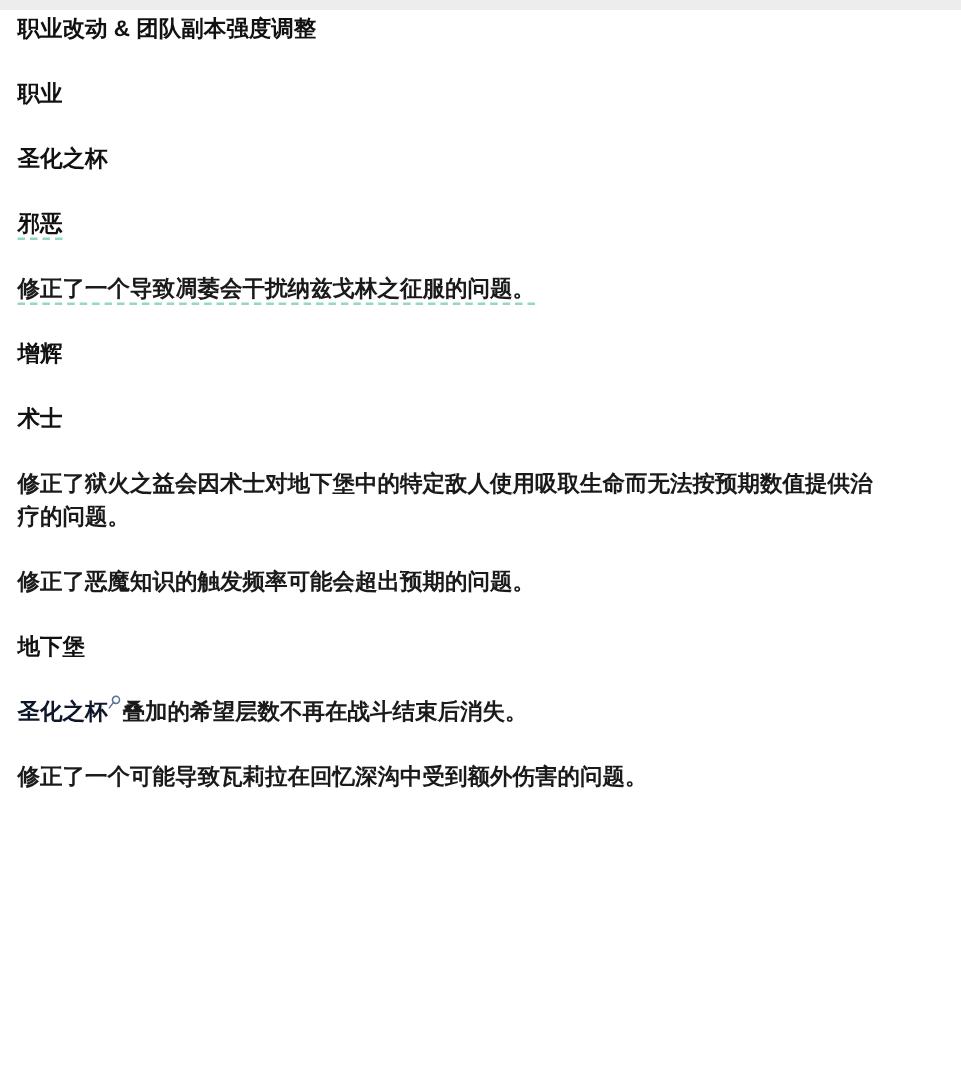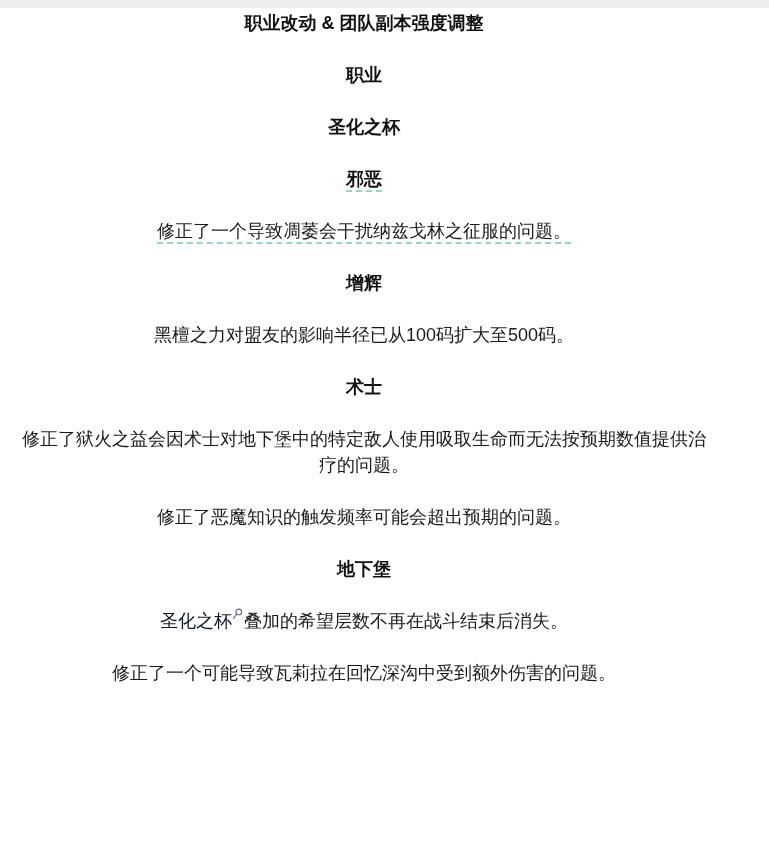--- a/index.html
+++ b/index.html
@@ -12,29 +12,29 @@
 
   .top-bar {
     width: 100%;
     height: 8px;
     background: #ededed;
   }
 
   .content {
     padding: 2px 55px 0 14px; 
     color: #1a1a1a;
-    text-align: center;
   }
 
   .block {
     font-size: 18px;
     line-height: 26px;
     margin: 0 0 26px 0;
     color: #1a1a1a;
     letter-spacing: 0;
+    font-weight: bold;
   }
 
   .heading {
     font-weight: 700;
     color: #111111;
   }
 
   .dashed-underline {
     text-decoration: underline;
     text-decoration-style: dashed;
@@ -83,23 +83,20 @@
 
   <div class="block">
     <span class="dashed-underline">修正了一个导致凋萎会干扰纳兹戈林之征服的问题。</span>
   </div>
 
 
   <div class="block heading">
     <span>增辉</span>
   </div>
 
-  <div class="block">
-    <span>黑檀之力对盟友的影响半径已从100码扩大至500码。</span>
-  </div>
 
   <div class="block heading">
     <span>术士</span>
   </div>
 
   <div class="block">
     <span>修正了狱火之益会因术士对地下堡中的特定敌人使用吸取生命而无法按预期数值提供治疗的问题。</span>
   </div>
 
 

